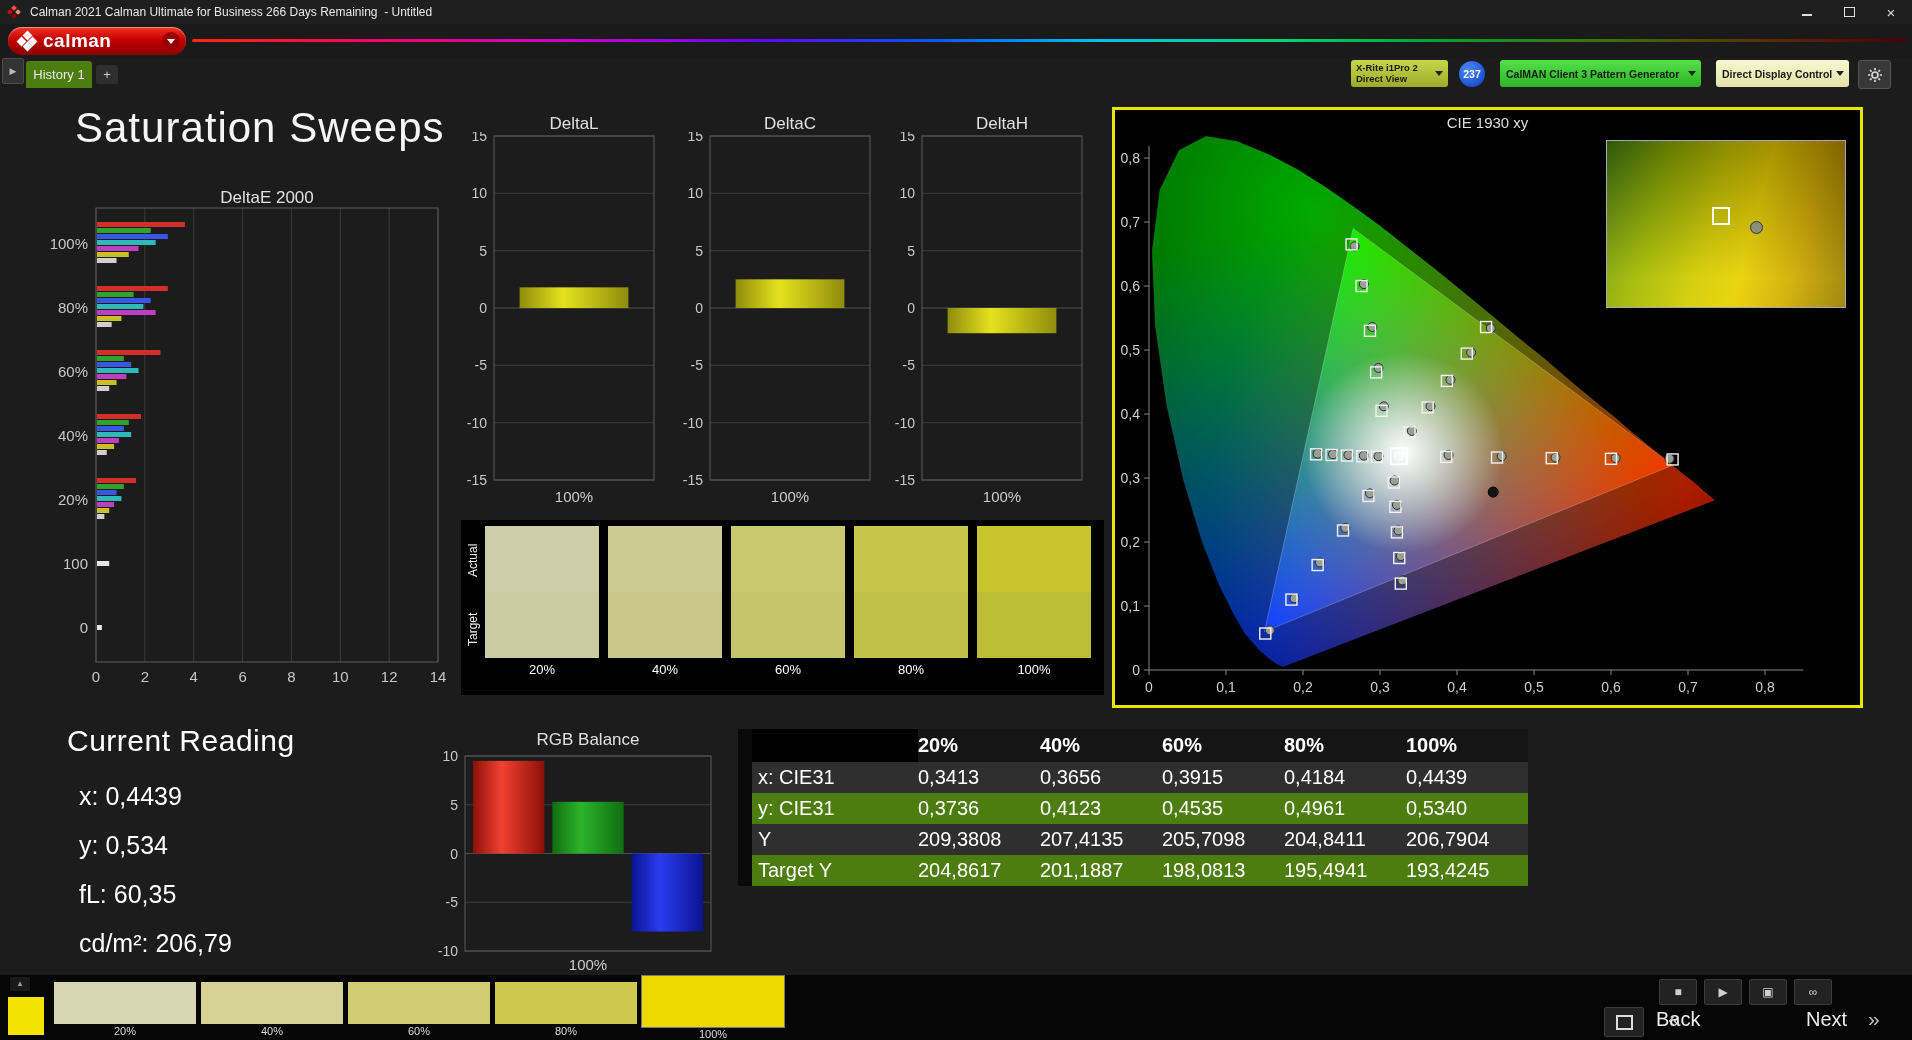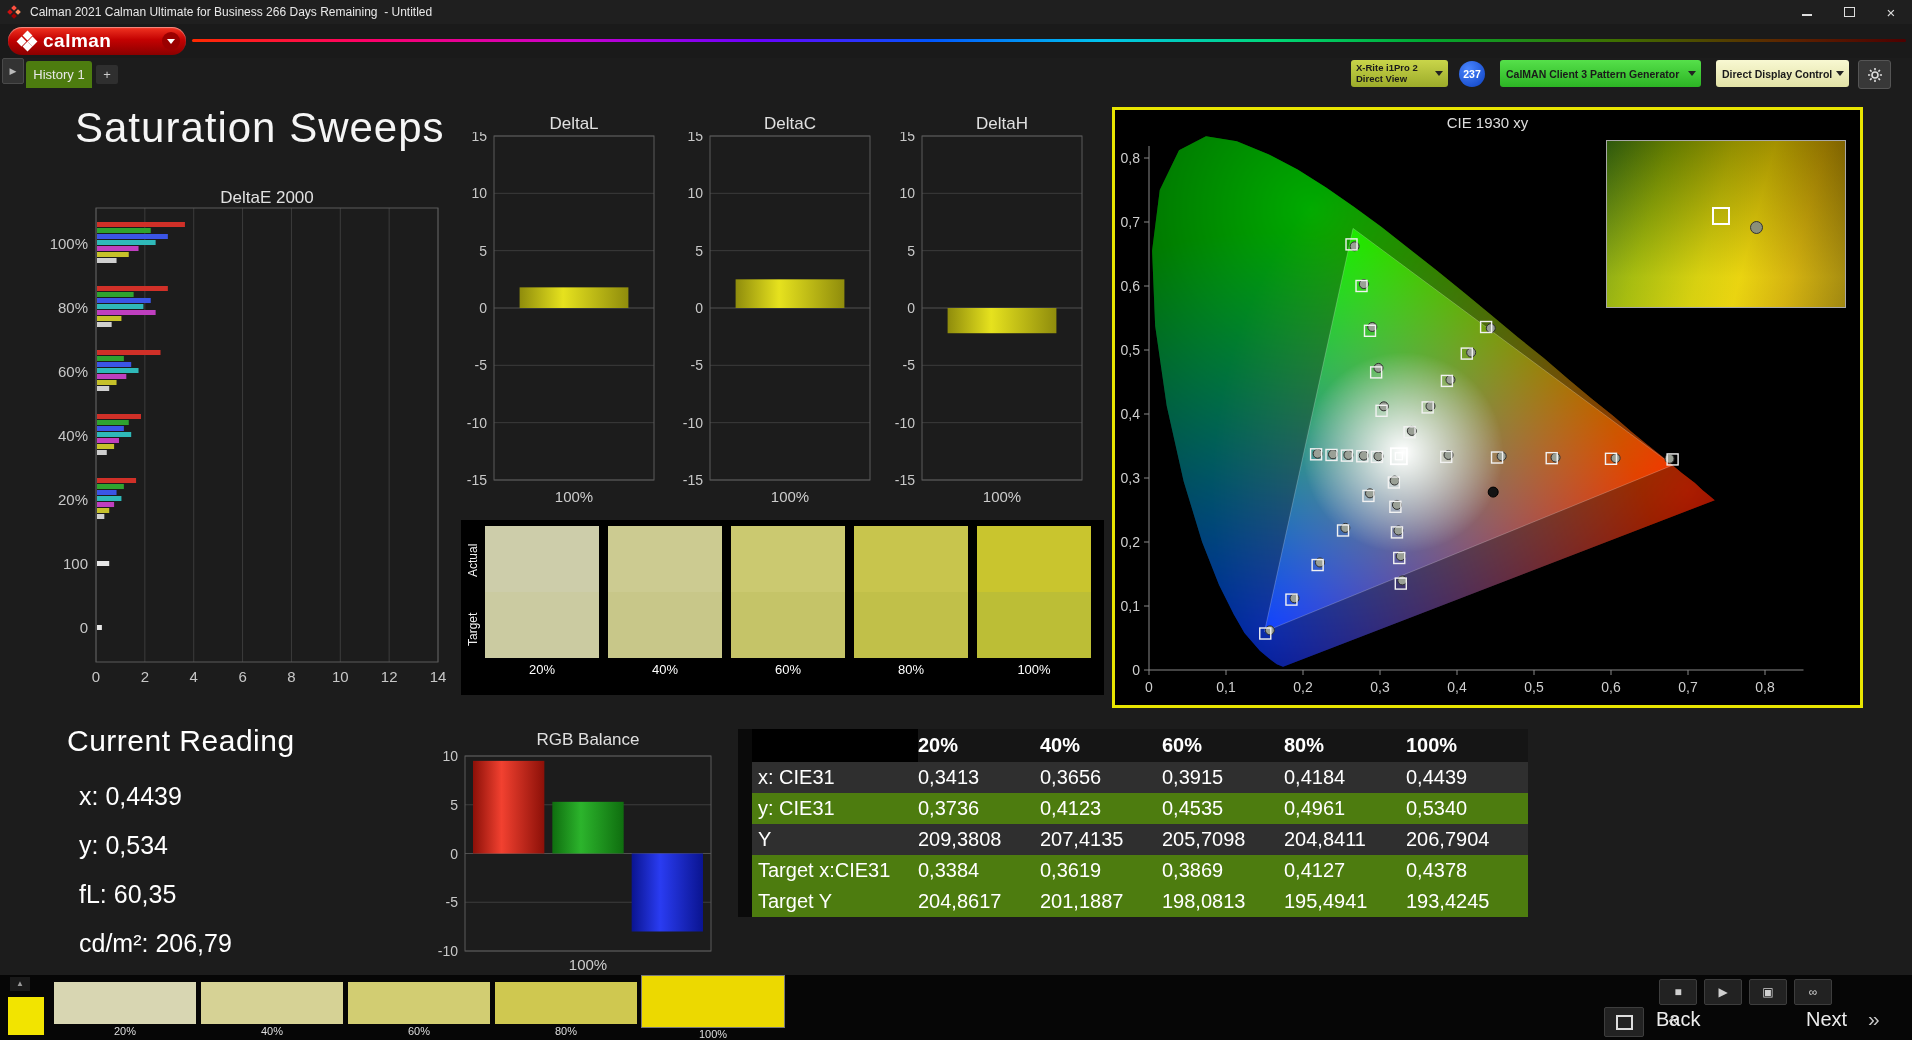--- a/index.html
+++ b/index.html
@@ -616,28 +616,20 @@
         </div>
         <div class="t-row odd">
           <div class="t-label">Y</div>
           <div class="t-cell">209,3808</div>
           <div class="t-cell">207,4135</div>
           <div class="t-cell">205,7098</div>
           <div class="t-cell">204,8411</div>
           <div class="t-cell">206,7904</div>
         </div>
         <div class="t-row even">
-          <div class="t-label">Target x:CIE31</div>
-          <div class="t-cell">0,3384</div>
-          <div class="t-cell">0,3619</div>
-          <div class="t-cell">0,3869</div>
-          <div class="t-cell">0,4127</div>
-          <div class="t-cell">0,4378</div>
-        </div>
-        <div class="t-row even">
           <div class="t-label">Target Y</div>
           <div class="t-cell">204,8617</div>
           <div class="t-cell">201,1887</div>
           <div class="t-cell">198,0813</div>
           <div class="t-cell">195,4941</div>
           <div class="t-cell">193,4245</div>
         </div>
       </div>
   </div>
 

